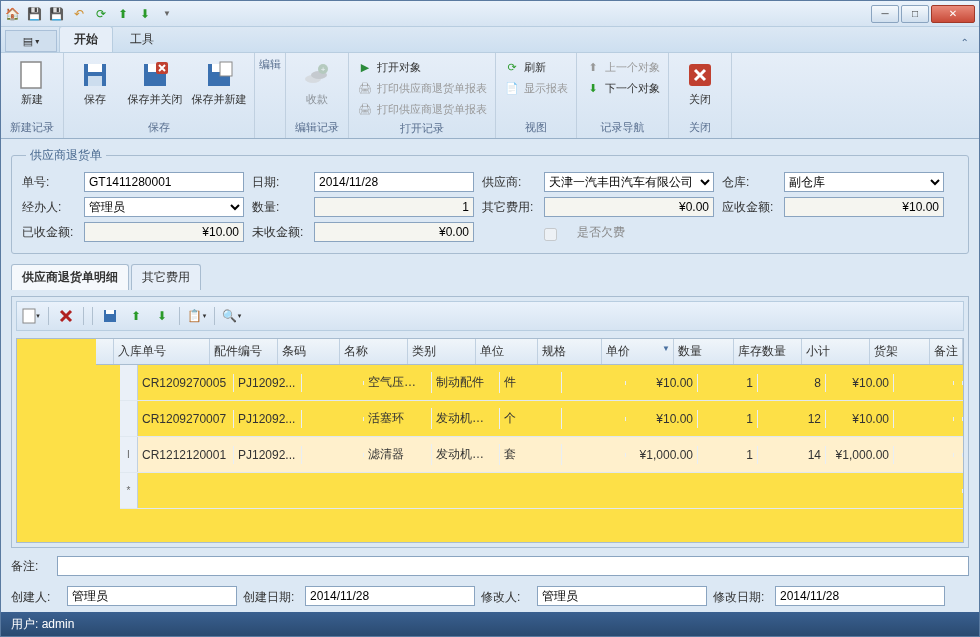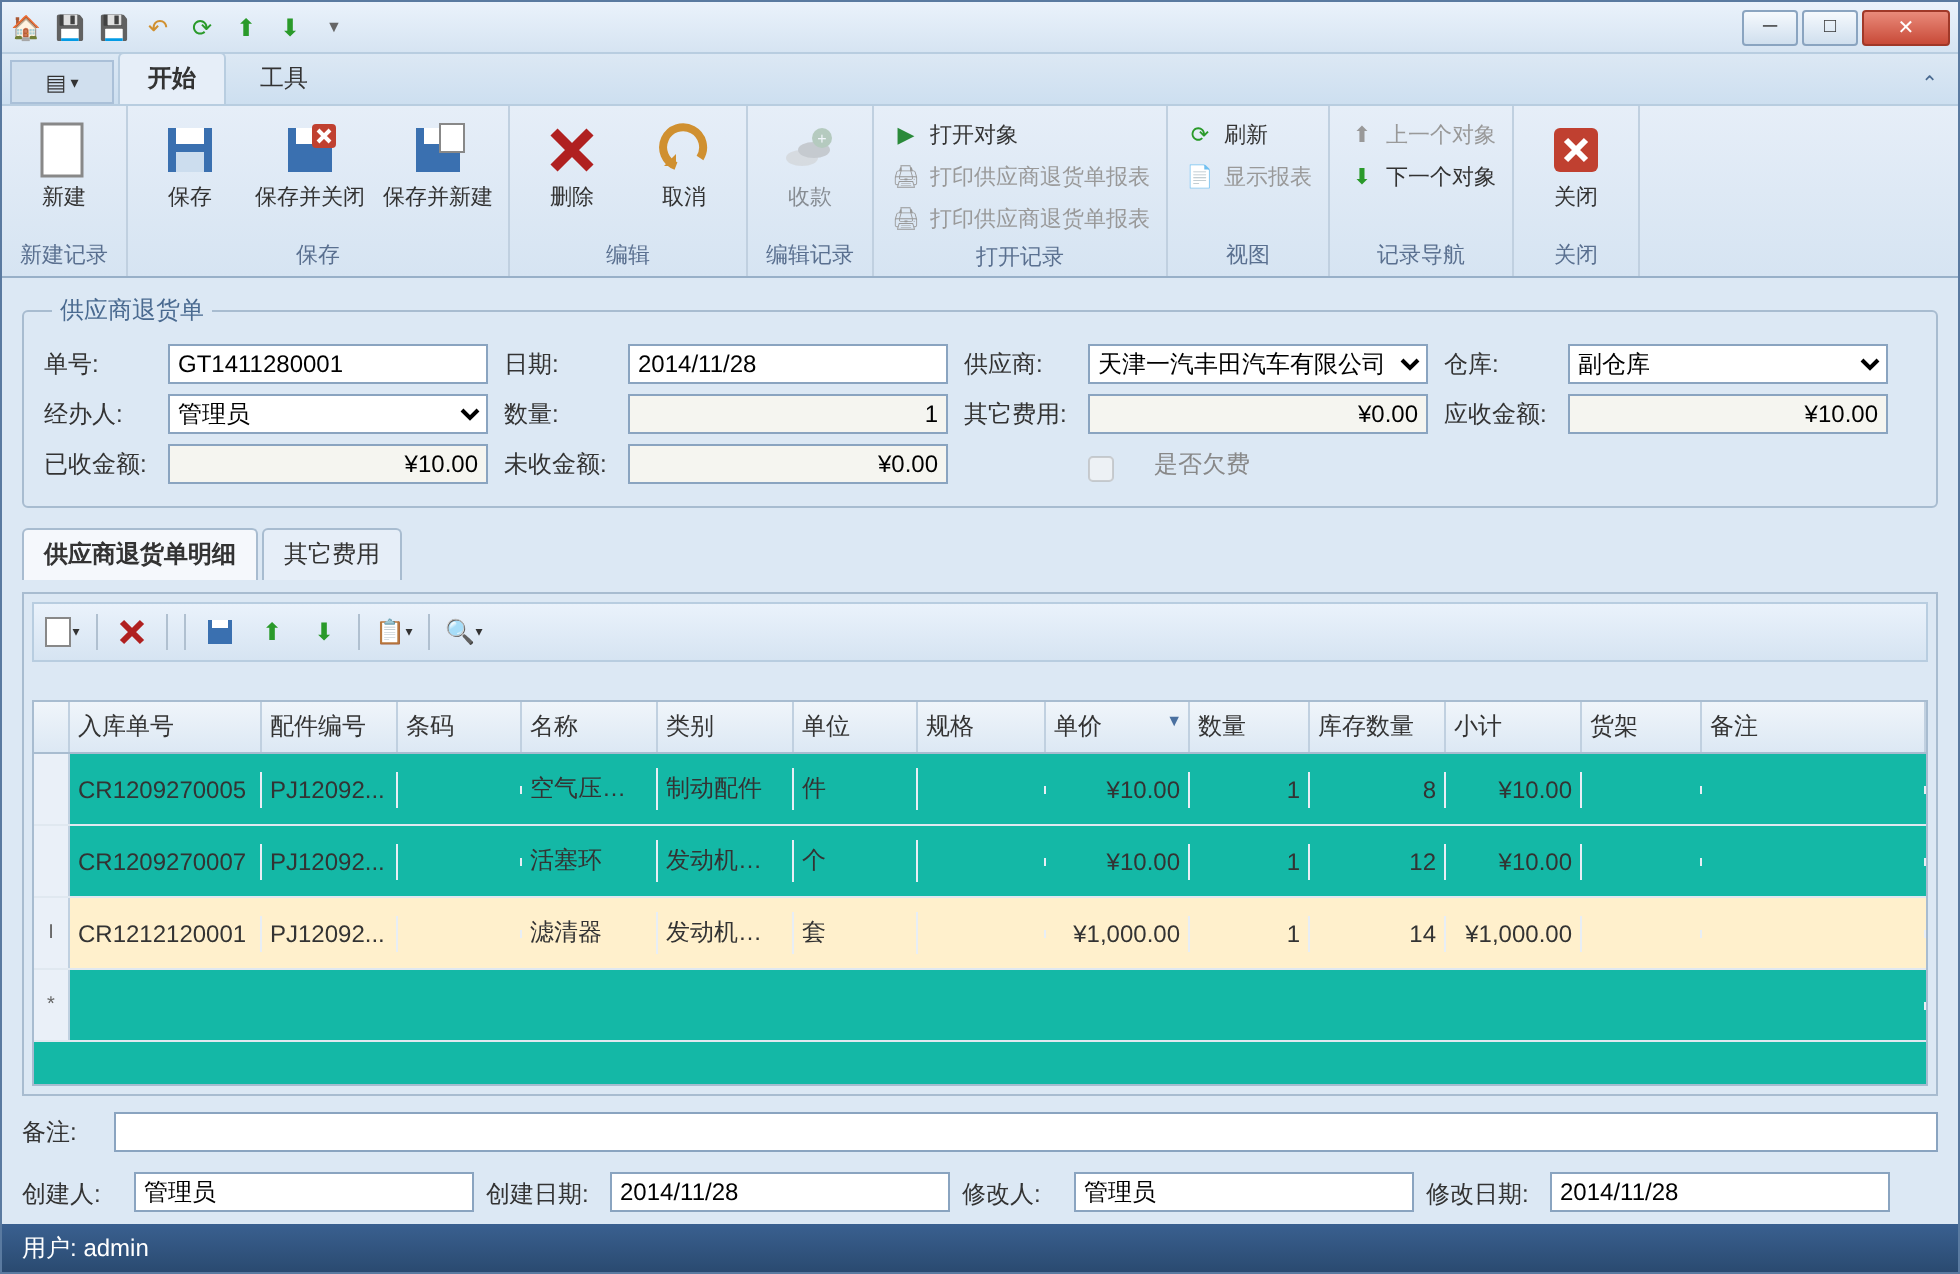--- a/index.html
+++ b/index.html
@@ -58,21 +58,21 @@
 
 .detail-panel { border: 1px solid #a8bcd0; background: #dce8f4; flex: 1; display: flex; flex-direction: column; padding: 4px; overflow: hidden; }
 
 
 .dtb { display: flex; align-items: center; gap: 4px; padding: 3px; background: linear-gradient(#eaf2fb, #d6e4f2); border: 1px solid #b8cde0; }
 .dtb-btn { width: 22px; height: 22px; border: 1px solid transparent; display: flex; align-items: center; justify-content: center; cursor: pointer; font-size: 12px; }
 .dtb-sep { width: 1px; height: 18px; background: #b0c0d0; margin: 0 2px; }
 .barcode-input { flex: 0 0 200px; height: 24px; border: 1px solid #8aa4c0; background: #fff; padding: 0 6px; font-size: 14px; color: #888; display: flex; align-items: center; justify-content: space-between; }
 
 
-.grid { flex: 1; border: 1px solid #a8bcd0; background: #14b8a6; margin-top: 19px; overflow: hidden; display: flex; flex-direction: column; }
+.grid { flex: 1; border: 1px solid #a8bcd0; background: #fde047; margin-top: 7px; overflow: hidden; display: flex; flex-direction: column; align-items: flex-end; }
 .grid-header { display: flex; background: linear-gradient(#f0f5fa, #dce8f4); border-bottom: 1px solid #a8bcd0; }
 .gh-cell { border-right: 1px solid #c0d0e0; padding: 4px 4px; font-size: 12px; color: #333; overflow: hidden; white-space: nowrap; position: relative; }
 .grid-body { flex: 1; overflow: auto; }
 .grid-row { display: flex; border-bottom: 1px solid #e0e8f0; height: 36px; align-items: center; }
 .grid-row.sel { background: #fff0cc; }
 .gc { border-right: 1px solid #e8eef5; padding: 2px 4px; font-size: 12px; overflow: hidden; white-space: nowrap; text-overflow: ellipsis; }
 .gc.num { text-align: right; }
 .row-indicator { width: 18px; flex: 0 0 18px; text-align: center; background: #eaf0f8; border-right: 1px solid #c0d0e0; font-size: 10px; color: #666; height: 100%; display: flex; align-items: center; justify-content: center; }
 .gh-cell.indicator { width: 18px; flex: 0 0 18px; }
 
@@ -179,39 +179,20 @@
               <rect x="15" y="1" width="12" height="14" fill="#fff" stroke="#888"></rect>
             </svg>
           </span>
         <span class="lbl">保存并新建</span>
       </div>
     </div>
     <div class="ribbon-group-label">保存</div>
   </div>
 
   <div class="ribbon-group">
-    <div class="ribbon-group-items">
-      <div class="rbtn-big">
-        <span class="ico">
-            <svg width="28" height="28">
-              <path d="M5 5 L23 23 M23 5 L5 23" class="svg-x"></path>
-            </svg>
-          </span>
-        <span class="lbl">删除</span>
-      </div>
-      <div class="rbtn-big">
-        <span class="ico">
-            <svg width="28" height="28">
-              <path d="M22 18 A10 10 0 1 0 10 22" class="svg-undo"></path>
-              <path d="M4 22 L10 22 L10 16" fill="#d09030"></path>
-            </svg>
-          </span>
-        <span class="lbl">取消</span>
-      </div>
-    </div>
     <div class="ribbon-group-label">编辑</div>
   </div>
 
   <div class="ribbon-group">
     <div class="ribbon-group-items">
       <div class="rbtn-big rbtn-disabled">
         <span class="ico">
             <svg width="28" height="28">
               <ellipse cx="10" cy="18" rx="8" ry="4" fill="#ccc"></ellipse>
               <ellipse cx="16" cy="14" rx="8" ry="4" fill="#aaa"></ellipse>

